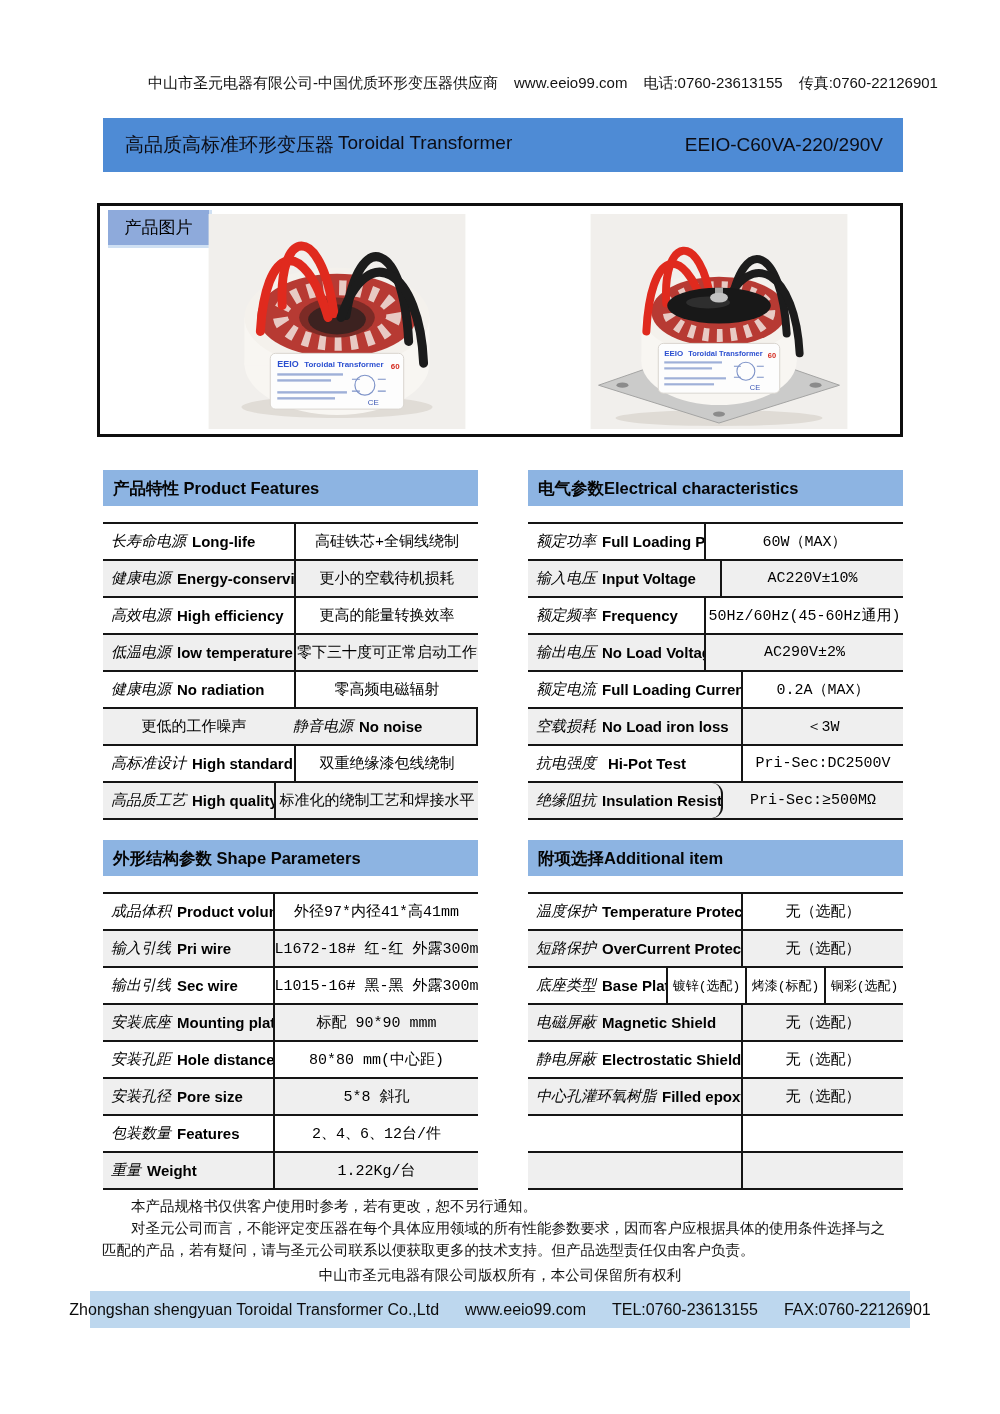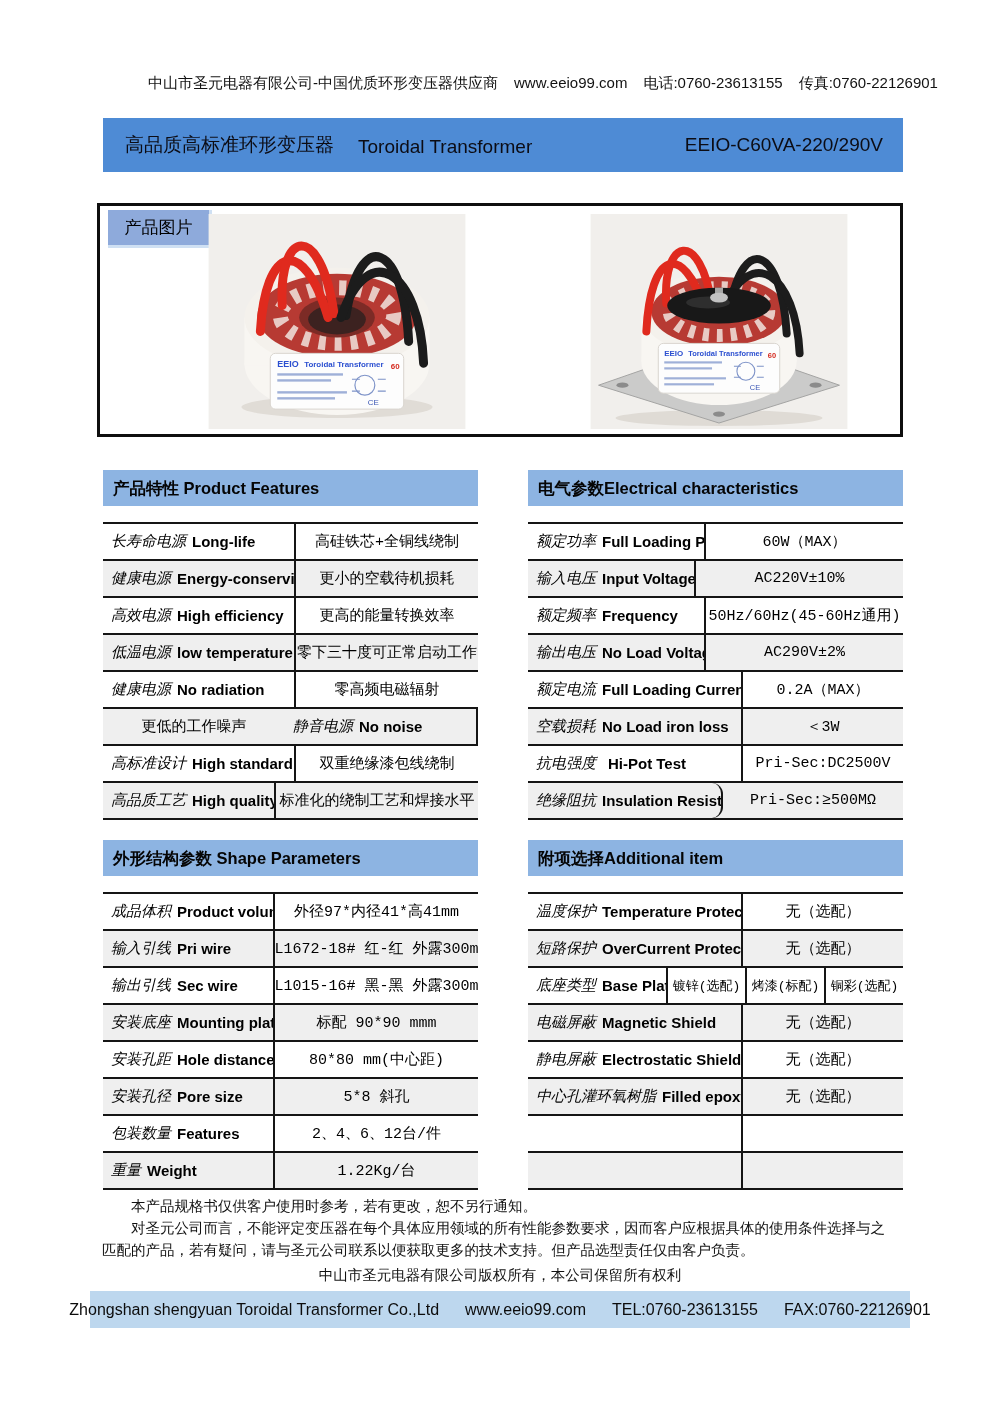--- a/index.html
+++ b/index.html
@@ -6,21 +6,21 @@
   .page{position:relative;width:1000px;height:1414px;background:#fff;overflow:hidden;
         font-family:"Liberation Sans",sans-serif;color:#000;}
   
   .company-header{position:absolute;top:74px;left:100px;right:96px;font-size:15px;
         display:flex;gap:16px;white-space:nowrap;color:#121212;margin-left:48px;}
   .company-header .seg{display:inline-block;}
   
   .title-bar{position:absolute;top:118px;left:103px;width:800px;height:54px;background:#4E8BD5;
         display:flex;align-items:center;justify-content:space-between;box-sizing:border-box;
         padding:0 20px 0 22px;font-size:19px;color:#0c0c14;}
-  .title-left{display:flex;gap:24px;align-items:flex-end;}
+  .title-left{display:flex;gap:4px;align-items:flex-start;}
   
   .product-box{position:absolute;top:203px;left:97px;width:806px;height:234px;
         border:3px solid #0f0f0f;box-sizing:border-box;background:#fff;}
   .product-label{position:absolute;top:4px;left:8px;width:104px;height:38px;background:#8EAADB;
         border-right:3px solid #cfe0f3;border-bottom:3px solid #cfe0f3;box-sizing:border-box;
         display:flex;align-items:center;justify-content:center;font-size:17px;font-weight:normal;}
   .photo{position:absolute;top:8px;height:215px;width:258px;}
   .photo.p1{left:108px;}
   .photo.p2{left:490px;}
   
@@ -208,21 +208,21 @@
     <div class="sec-header">电气参数Electrical characteristics</div>
     <div class="tbl" id="electrical-rows">
         <div class="row">
           <div class="cell label" style="width: 178px;">
             <span class="zh">额定功率</span>
             <span class="en">Full Loading Power</span>
           </div>
           <div class="cell value">60W（MAX）</div>
         </div>
         <div class="row alt">
-          <div class="cell label" style="width: 168px;">
+          <div class="cell label" style="width: 194px;">
             <span class="zh">输入电压</span>
             <span class="en">Input Voltage</span>
           </div>
           <div class="cell value">AC220V±10%</div>
         </div>
         <div class="row">
           <div class="cell label" style="width: 178px;">
             <span class="zh">额定频率</span>
             <span class="en">Frequency</span>
           </div>

